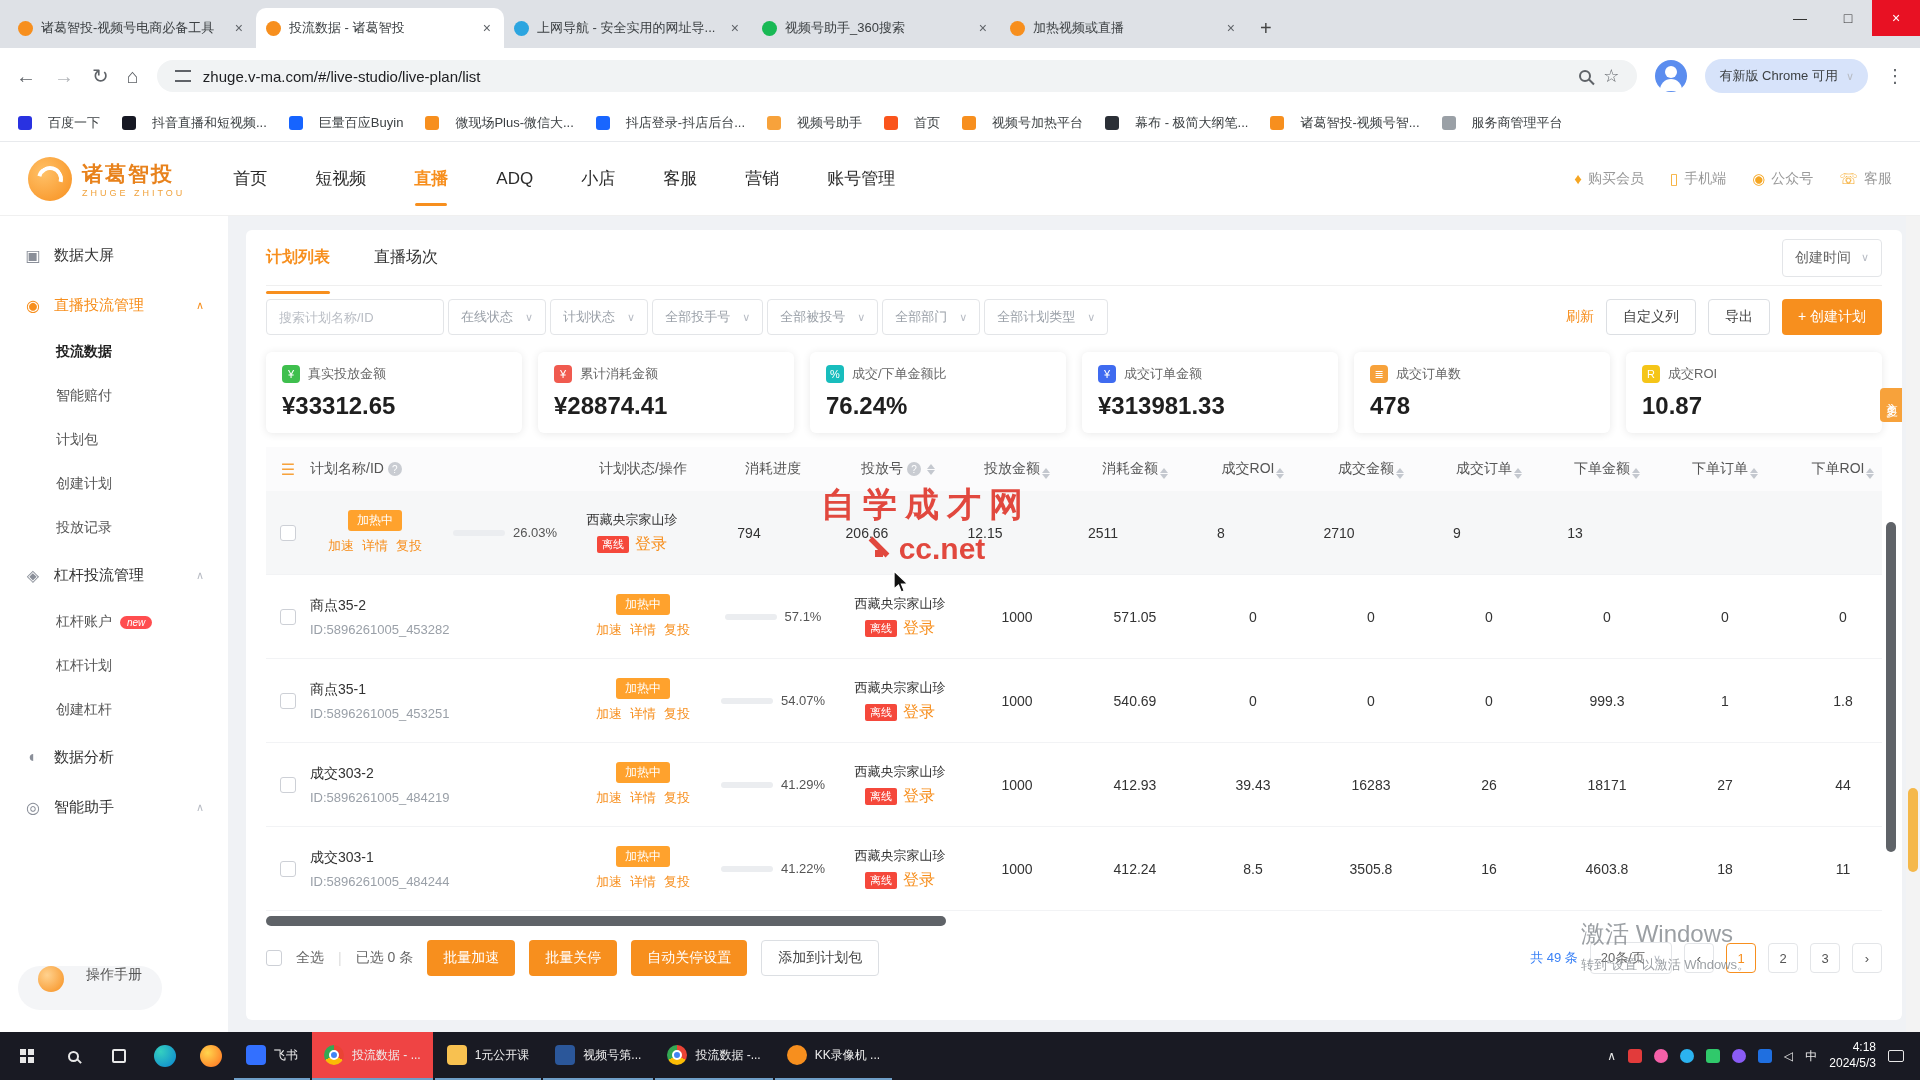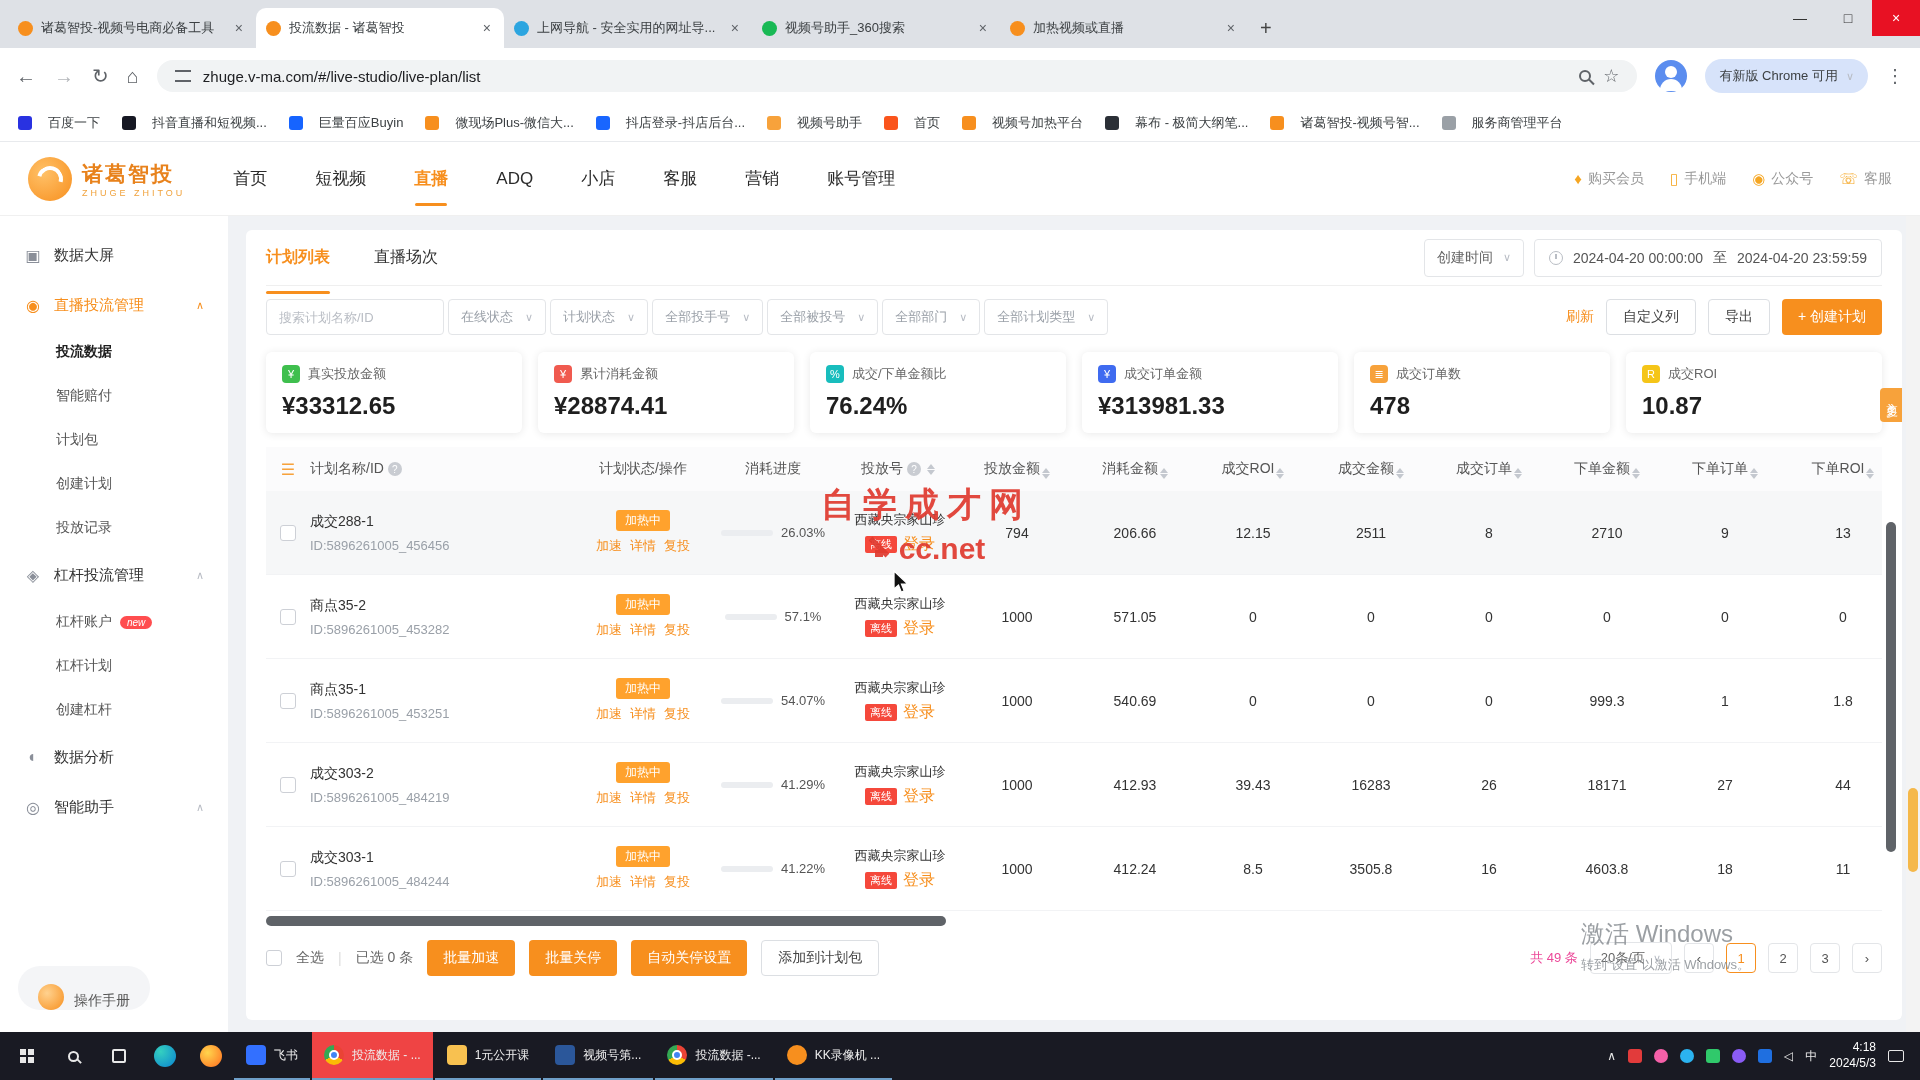--- a/index.html
+++ b/index.html
@@ -60,21 +60,21 @@
   .sidebar{width:228px;background:#fff;padding-top:14px;position:relative;flex:0 0 228px}
   .side-item{height:50px;display:flex;align-items:center;gap:12px;padding:0 24px;font-size:15px;color:#333}
   .side-item .si{font-size:16px;color:#8a8f99;width:18px;text-align:center}
   .side-item.grp-active{color:#f78f1e}
   .side-item.grp-active .si{color:#f78f1e}
   .caret{margin-left:auto;font-size:11px;color:#b8bcc4}
   .grp-active .caret{color:#f78f1e}
   .sub-item{height:44px;display:flex;align-items:center;padding:0 24px 0 56px;font-size:14px;color:#555}
   .sub-item.active{color:#1f1f1f;font-weight:bold}
   .newbadge{margin-left:8px;background:#ff4d4f;color:#fff;font-size:10px;font-style:italic;border-radius:8px;padding:1px 7px}
-  .manual{position:absolute;left:18px;bottom:22px;background:#f4f5f7;border-radius:22px;height:44px;display:flex;align-items:flex-end;gap:10px;padding:0 20px;color:#555;font-size:14px}
+  .manual{position:absolute;left:18px;bottom:22px;background:#f4f5f7;border-radius:22px;height:44px;display:flex;align-items:flex-start;gap:22px;padding:0 20px;color:#555;font-size:14px}
   .mascot{width:26px;height:26px;border-radius:50%;background:radial-gradient(circle at 35% 35%,#ffd28f,#f78f1e)}
 
   
   .main{flex:1;padding:14px 18px 12px;overflow:hidden}
   .panel{background:#fff;border-radius:6px;height:790px;padding:0 20px;position:relative;overflow:hidden}
   .ptabs{height:56px;display:flex;align-items:center;border-bottom:1px solid #efefef}
   .ptab{font-size:16px;color:#333;margin-right:44px;position:relative;height:73px;display:flex;align-items:center}
   .ptab.active{color:#f78f1e;font-weight:bold}
   .ptab.active::after{content:"";position:absolute;bottom:0;left:0;right:0;height:3px;background:#f78f1e;border-radius:2px}
   .ptabs-right{margin-left:auto;display:flex;gap:10px;align-items:center}
@@ -140,21 +140,21 @@
   .lnk-login{color:#f78f1e;font-size:16px}
   .hscroll{height:12px;margin-top:4px;position:relative}
   .hthumb{position:absolute;left:0;top:1px;width:680px;height:10px;background:#5f6368;border-radius:5px}
   .vthumb{position:absolute;right:6px;top:292px;width:10px;height:330px;background:#5f6368;border-radius:5px}
 
   
   .pfoot{display:flex;align-items:center;gap:14px;height:62px}
   .divider{color:#ddd}
   .sel-info{color:#666;font-size:14px}
   .foot-right{margin-left:auto;display:flex;align-items:center;gap:12px}
-  .total{color:#ec4899;font-size:13px}
+  .total{color:#3b82f6;font-size:13px}
   .psize{height:32px;border:1px solid #e3e5e8;border-radius:4px;display:flex;align-items:center;gap:8px;padding:0 10px;font-size:13px;color:#666}
   .pgbtn{min-width:30px;height:30px;border:1px solid #e3e5e8;border-radius:4px;display:flex;align-items:center;justify-content:center;font-size:13px;color:#555;background:#fff;padding:0 6px}
   .pgbtn.cur{border-color:#f78f1e;color:#f78f1e}
 
   
   .wm{position:absolute;left:575px;top:252px;text-align:center;color:#e03a2f;opacity:.92;pointer-events:none}
   .wm-l1{font-size:34px;font-weight:bold;letter-spacing:8px}
   .wm-l2{font-size:30px;font-weight:bold;display:flex;align-items:center;justify-content:center;gap:8px;margin-top:4px}
   .cap{display:inline-block;width:24px;height:20px;position:relative}
   .cap::before{content:"";position:absolute;left:0;top:2px;width:24px;height:12px;background:#e03a2f;transform:rotate(45deg) scaleY(.45)}
@@ -388,26 +388,20 @@
     <div class="panel">
 
       <div class="ptabs">
         <div class="ptab active">计划列表</div>
         <div class="ptab">直播场次</div>
         <div class="ptabs-right">
           <div class="tsel">
               <span>创建时间</span>
               <span class="caret">∨</span>
             </div>
-          <div class="drange">
-            <span class="clockic"></span>
-            <span>2024-04-20 00:00:00</span>
-            <span>至</span>
-            <span>2024-04-20 23:59:59</span>
-          </div>
         </div>
       </div>
 
       <div class="filters">
         <input class="finput" placeholder="搜索计划名称/ID" style="">
         <div class="fsel">
             <span>在线状态</span>
             <span class="caret">∨</span>
           </div>
         <div class="fsel">
@@ -542,24 +536,20 @@
             <div class="cn"><span>下单ROI</span><span class="sort">
                   <i class="up"></i>
                   <i class="dn"></i>
                 </span></div>
           </div>
 
           <div class="trow hov">
             <div class="c0">
                 <span class="cb"></span>
               </div>
-            <div class="c1">
-                <div class="plan-name">成交288-1</div>
-                <div class="plan-id">ID:5896261005_456456</div>
-              </div>
             <div class="c2">
                 <span class="badge-heat">加热中</span>
                 <span class="ops">
                   <span>加速</span>
                   <span>详情</span>
                   <span>复投</span>
                 </span>
               </div>
             <div class="c3">
                 <span class="pbar"><span class="pfill" style="width: 26.03%;"></span></span>

